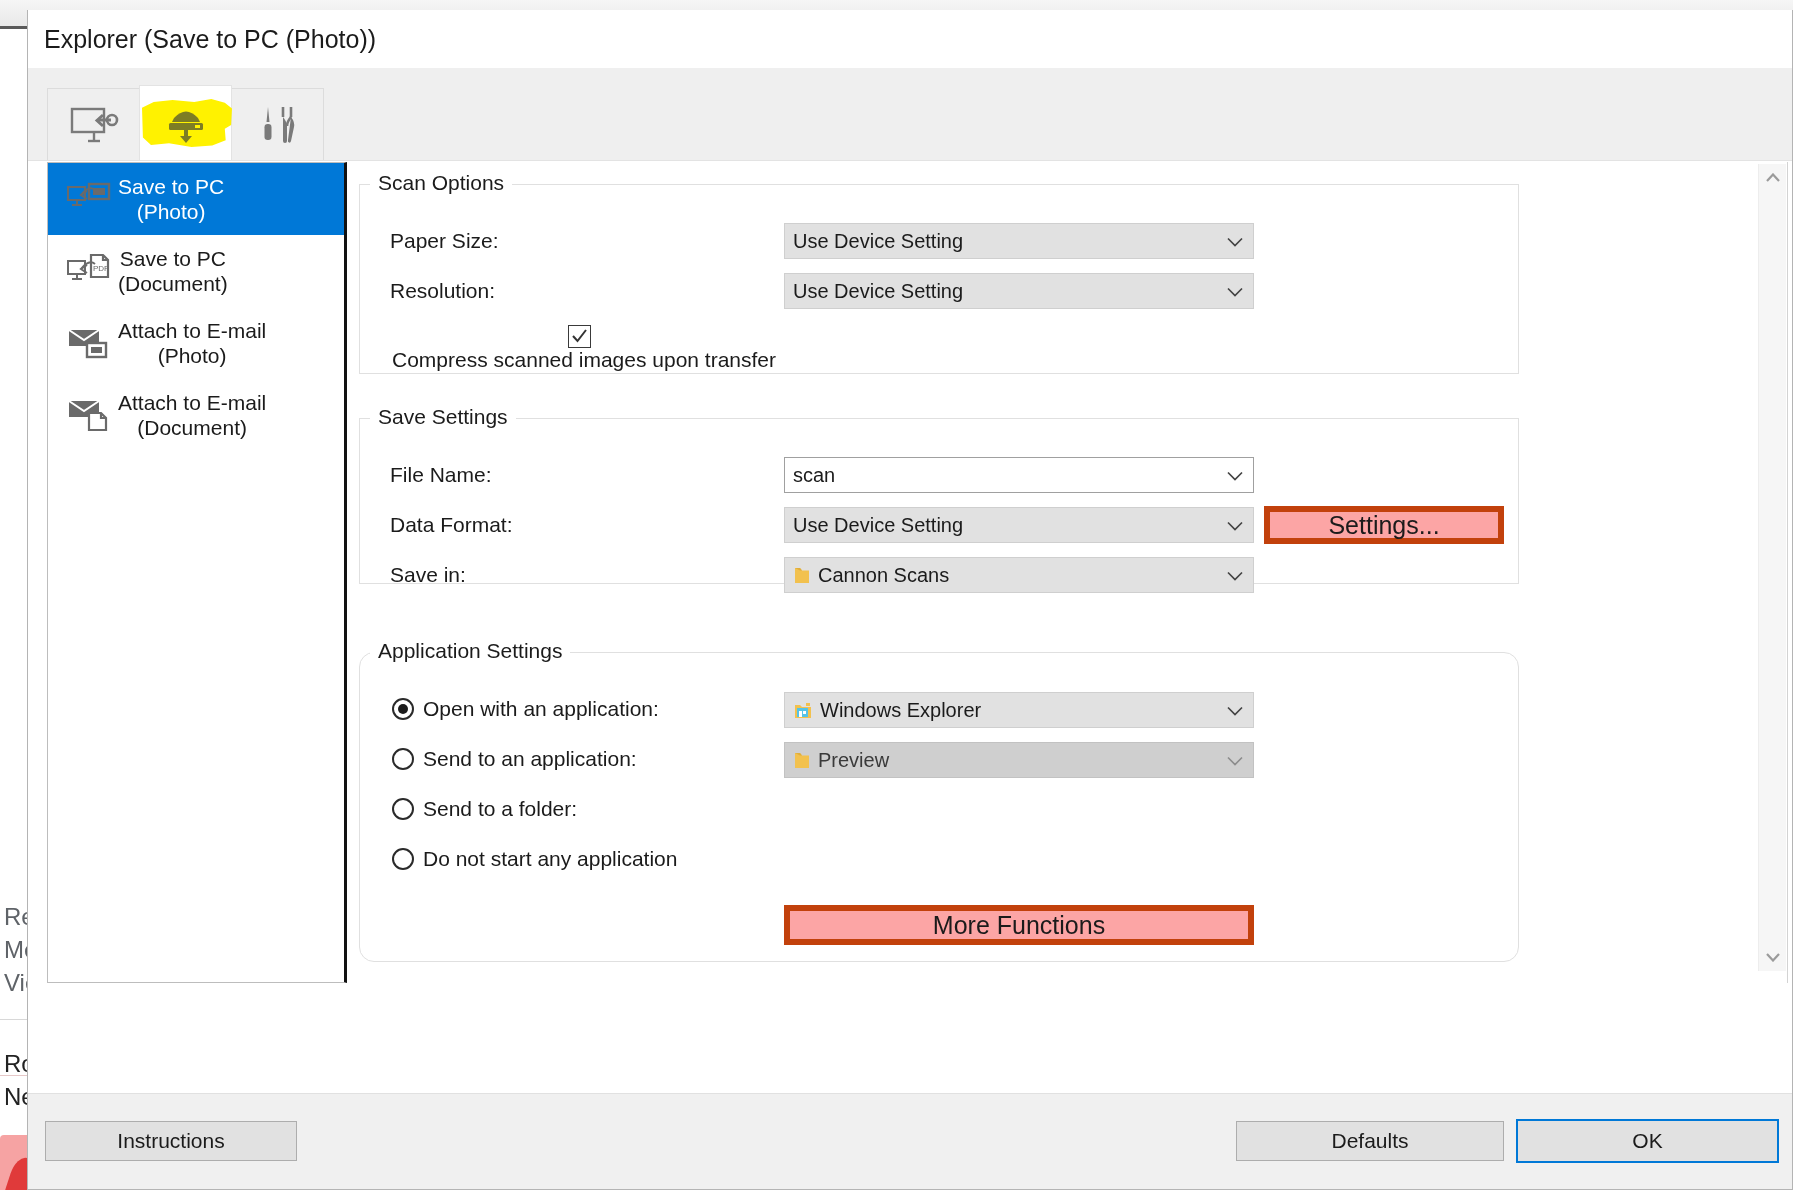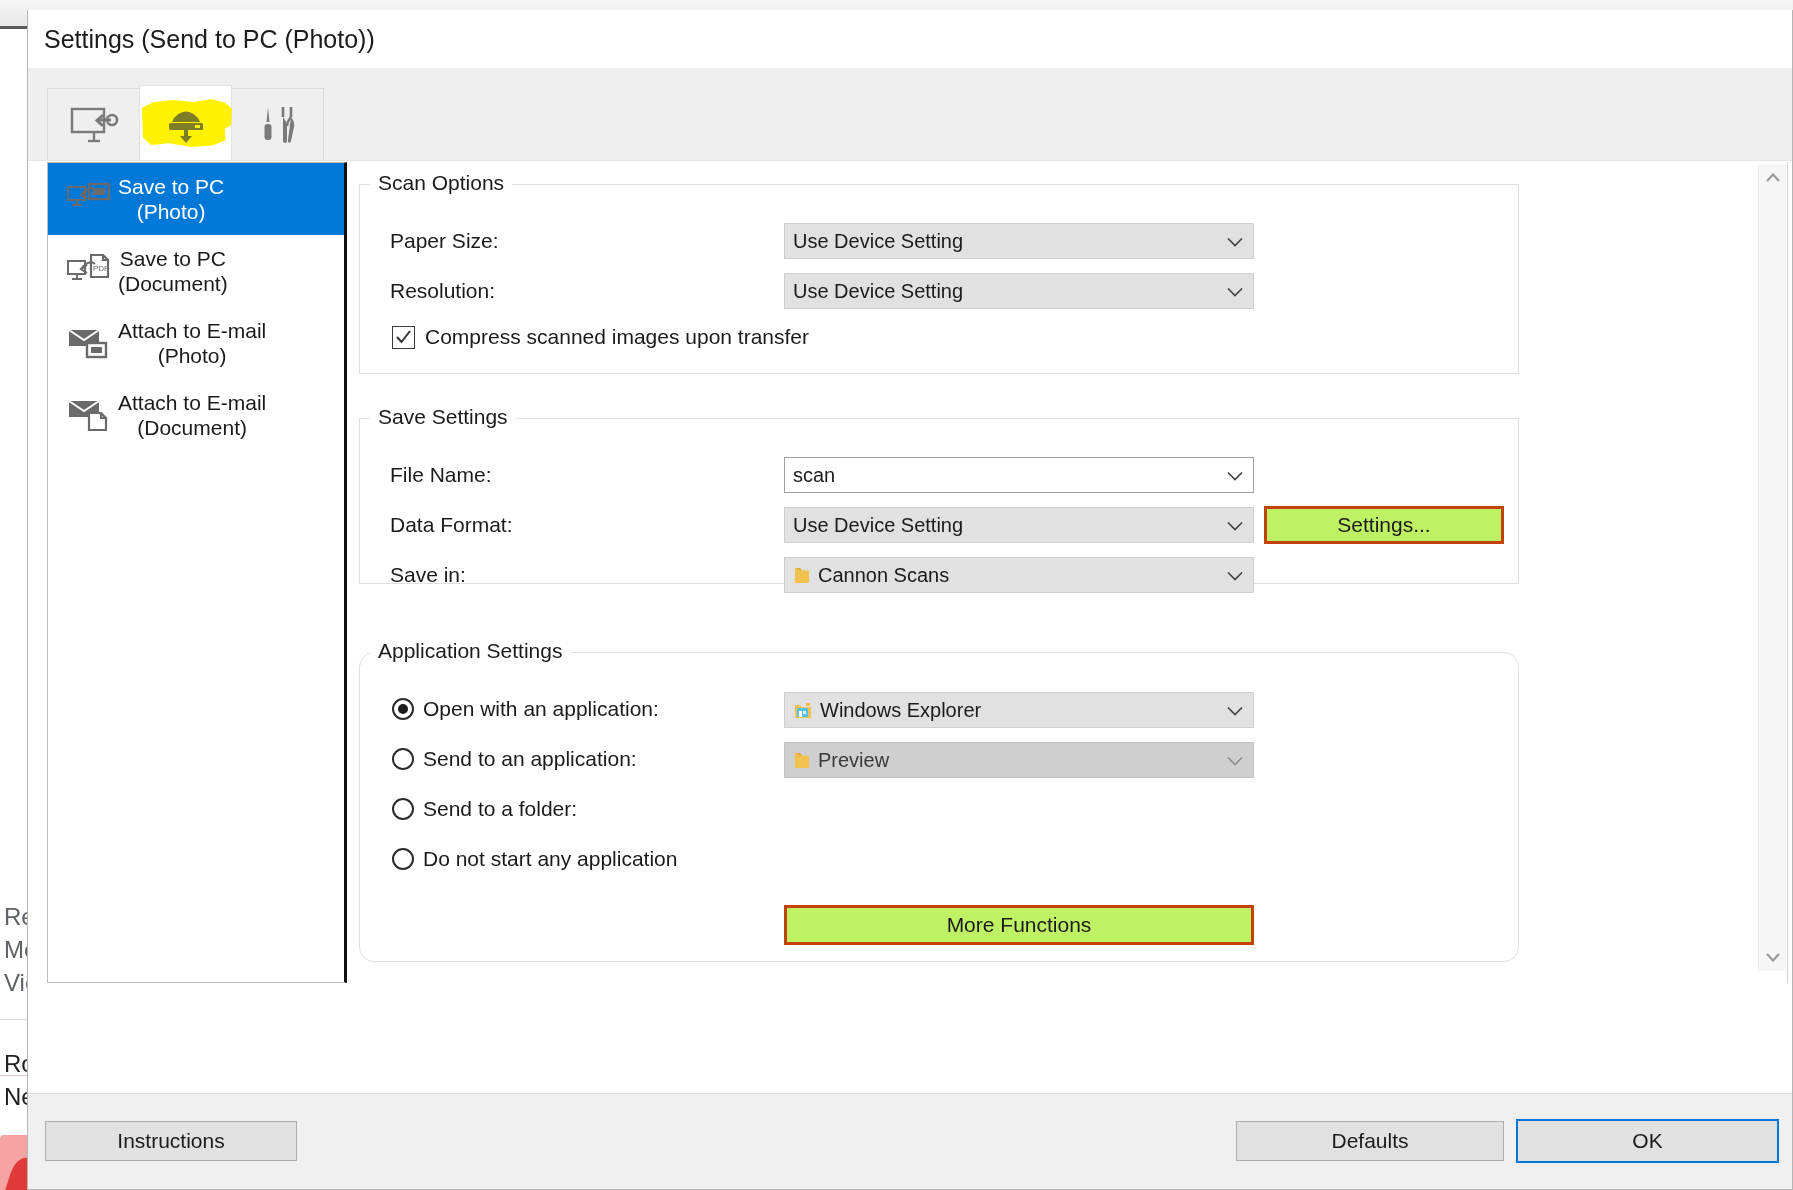--- a/index.html
+++ b/index.html
@@ -258,20 +258,21 @@
     transform: translateY(-50%);
   }
   .combo .ctext { position: relative; z-index: 1; }
   .combo .cicon { margin-right: 7px; display: flex; align-items: center; }
 
   
   .cbox-row {
     position: absolute;
     display: flex;
     align-items: center;
+    flex-direction: column;
   }
   .cbox {
     width: 23px; height: 23px;
     border: 1px solid #3a3a3a;
     background: #ffffff;
     box-sizing: border-box;
     position: relative;
     margin-right: 10px;
     flex: 0 0 auto;
   }
@@ -300,27 +301,27 @@
     left: 4px; top: 4px;
     width: 10px; height: 10px;
     border-radius: 50%;
     background: #1b1b1b;
   }
   .radio-label { font-size: 21px; color: #1b1b1b; font-family: "Liberation Sans", sans-serif; }
 
   
   .pbtn {
     position: absolute;
-    background: #bef264;
-    border: 3px solid #c2410c;
+    background: #fca5a5;
+    border: 6px solid #c2410c;
     box-sizing: border-box;
     display: flex;
     align-items: center;
     justify-content: center;
-    font-size: 21px;
+    font-size: 25px;
     color: #1b1b1b;
     font-family: "Liberation Sans", sans-serif;
   }
 
   
   #vscroll {
     position: absolute;
     right: 1px;
     top: 2px;
     bottom: 12px;
@@ -373,21 +374,21 @@
   <div id="bg-divider1"></div>
   <div id="bg-divider2"></div>
   <div class="bg-text dark" style="top:1050px">Ro</div>
   <div class="bg-text dark" style="top:1083px">Nev</div>
   <div id="bg-redblock"></div>
 </div>
 
 <div id="dialog">
 
   <div id="titlebar">
-    <span id="title-text">Settings (Send to PC (Photo))</span>
+    <span id="title-text">Explorer (Save to PC (Photo))</span>
   </div>
 
   <div id="tabbar">
 
     <div class="tab">
       <span class="tab-icon-wrap">
         <svg width="50" height="40" viewBox="0 0 50 40">
           <rect x="3" y="4" width="32" height="23" fill="none" stroke="#7a7a7a" stroke-width="2.4"></rect>
           <path d="M19 36 H31" stroke="#7a7a7a" stroke-width="2.4" fill="none"></path>
           <path d="M25 27 V36" stroke="#7a7a7a" stroke-width="2.4" fill="none"></path>

